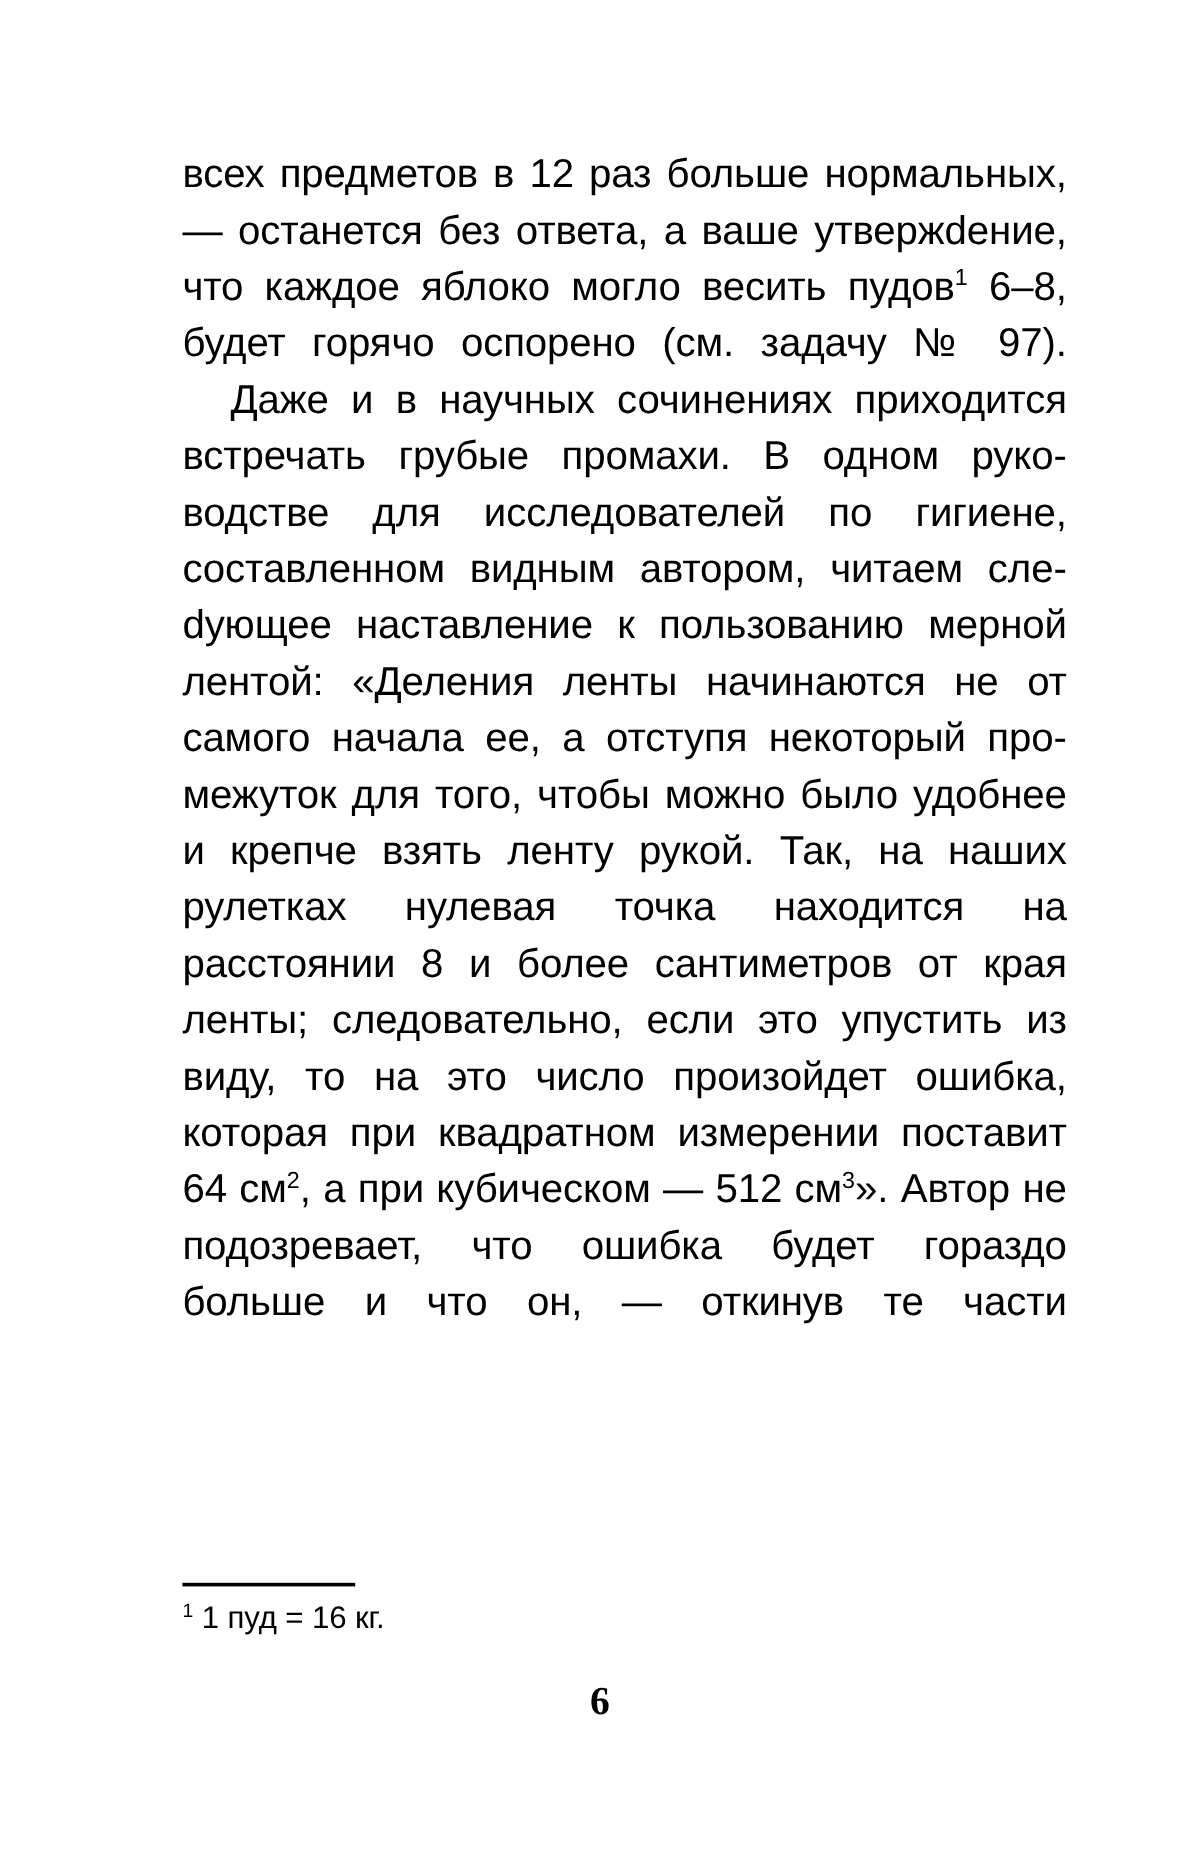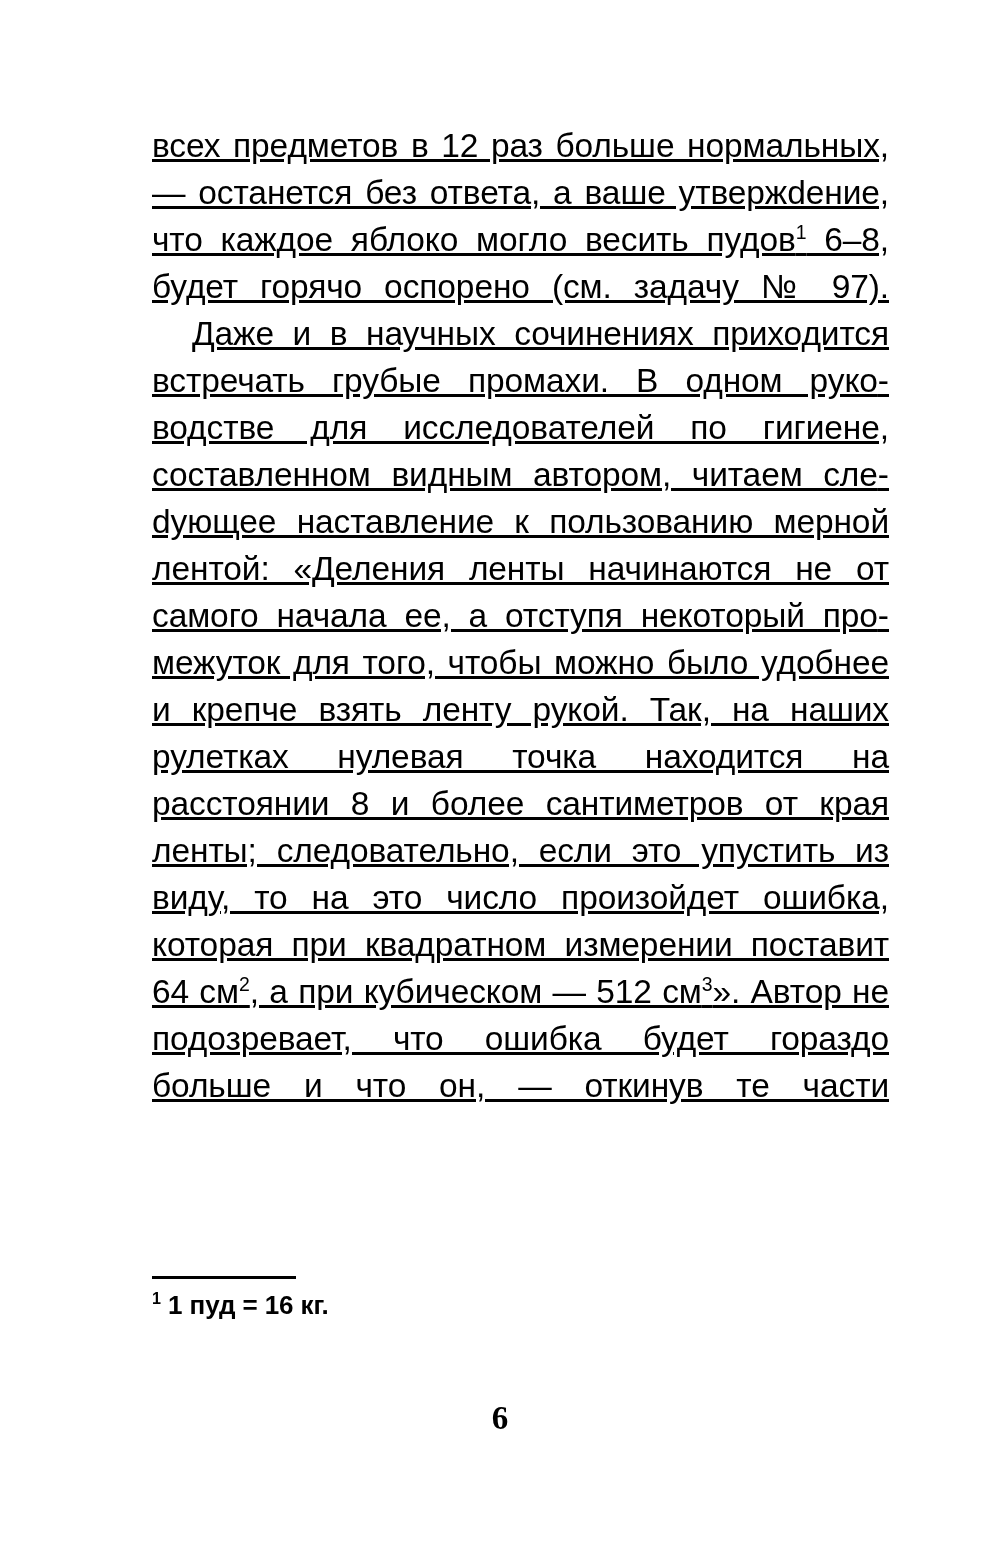--- a/index.html
+++ b/index.html
@@ -45,41 +45,39 @@
   }
 
   
   .para + .para {
     text-indent: 40px;
   }
 
   
   .para.continued {
     text-align-last: justify;
-    text-decoration: underline;
   }
 
   .para.ends {
     text-align-last: left;
   }
 
   sup {
     font-size: 0.58em;
     vertical-align: super;
     line-height: 0;
     letter-spacing: 0;
   }
 
   
   .footnote-area {
     position: absolute;
     left: 152px;
-    top: 1276px;
+    top: 1319px;
     width: 737px;
-    font-weight: bold;
   }
 
   .footnote-rule {
     width: 144px;
     height: 3px;
     background: #000000;
     margin: 0 0 10px 0;
   }
 
   .footnote-text {

